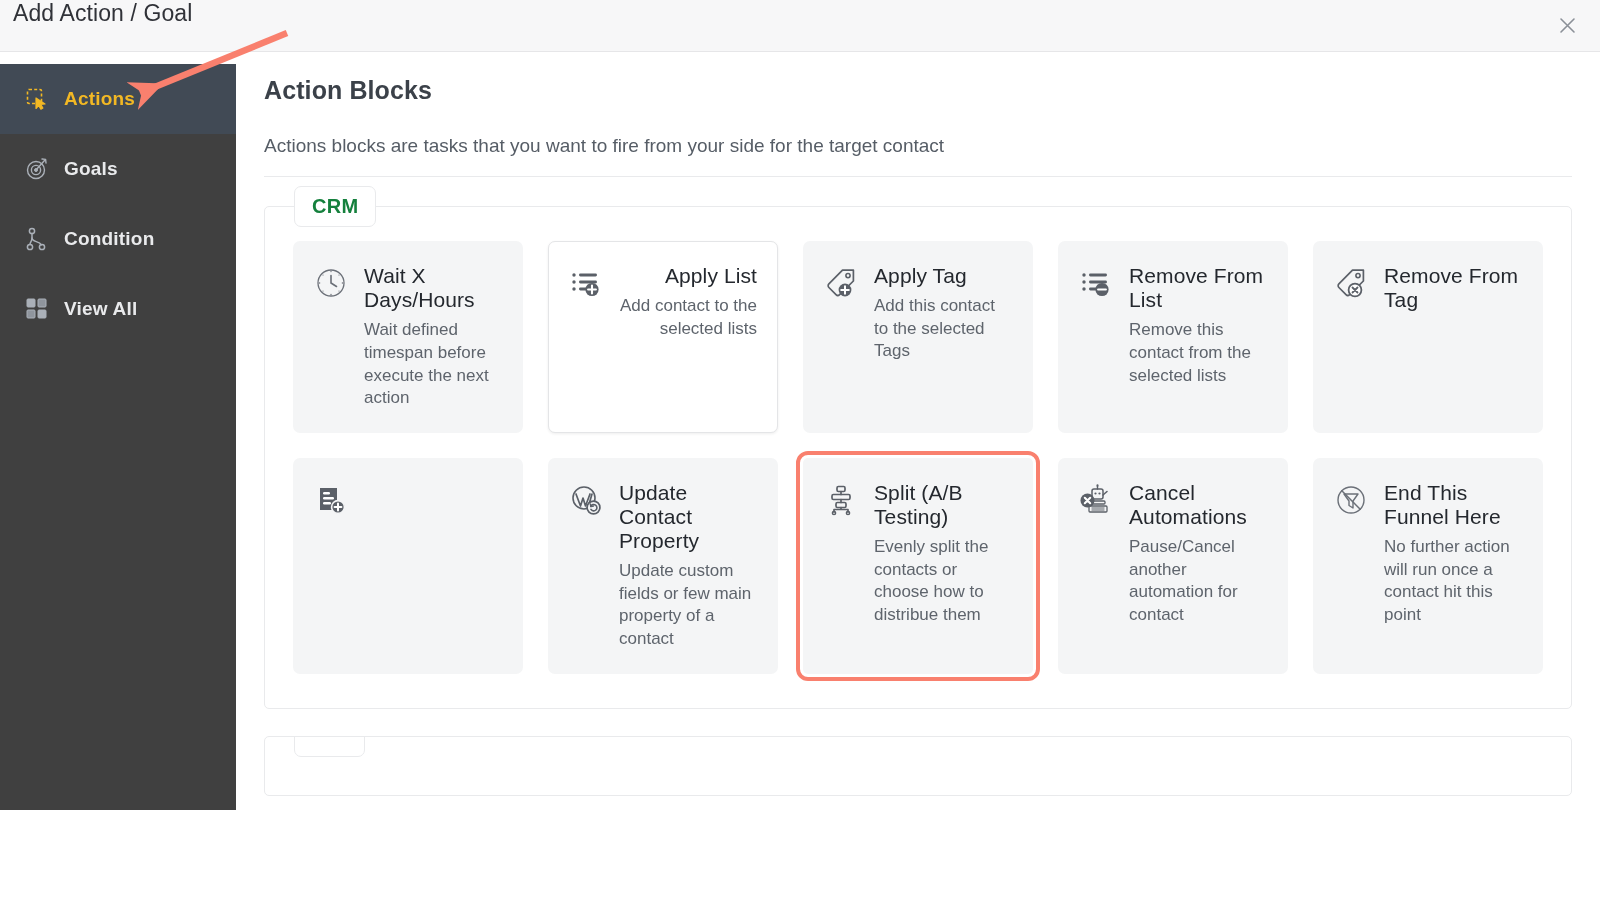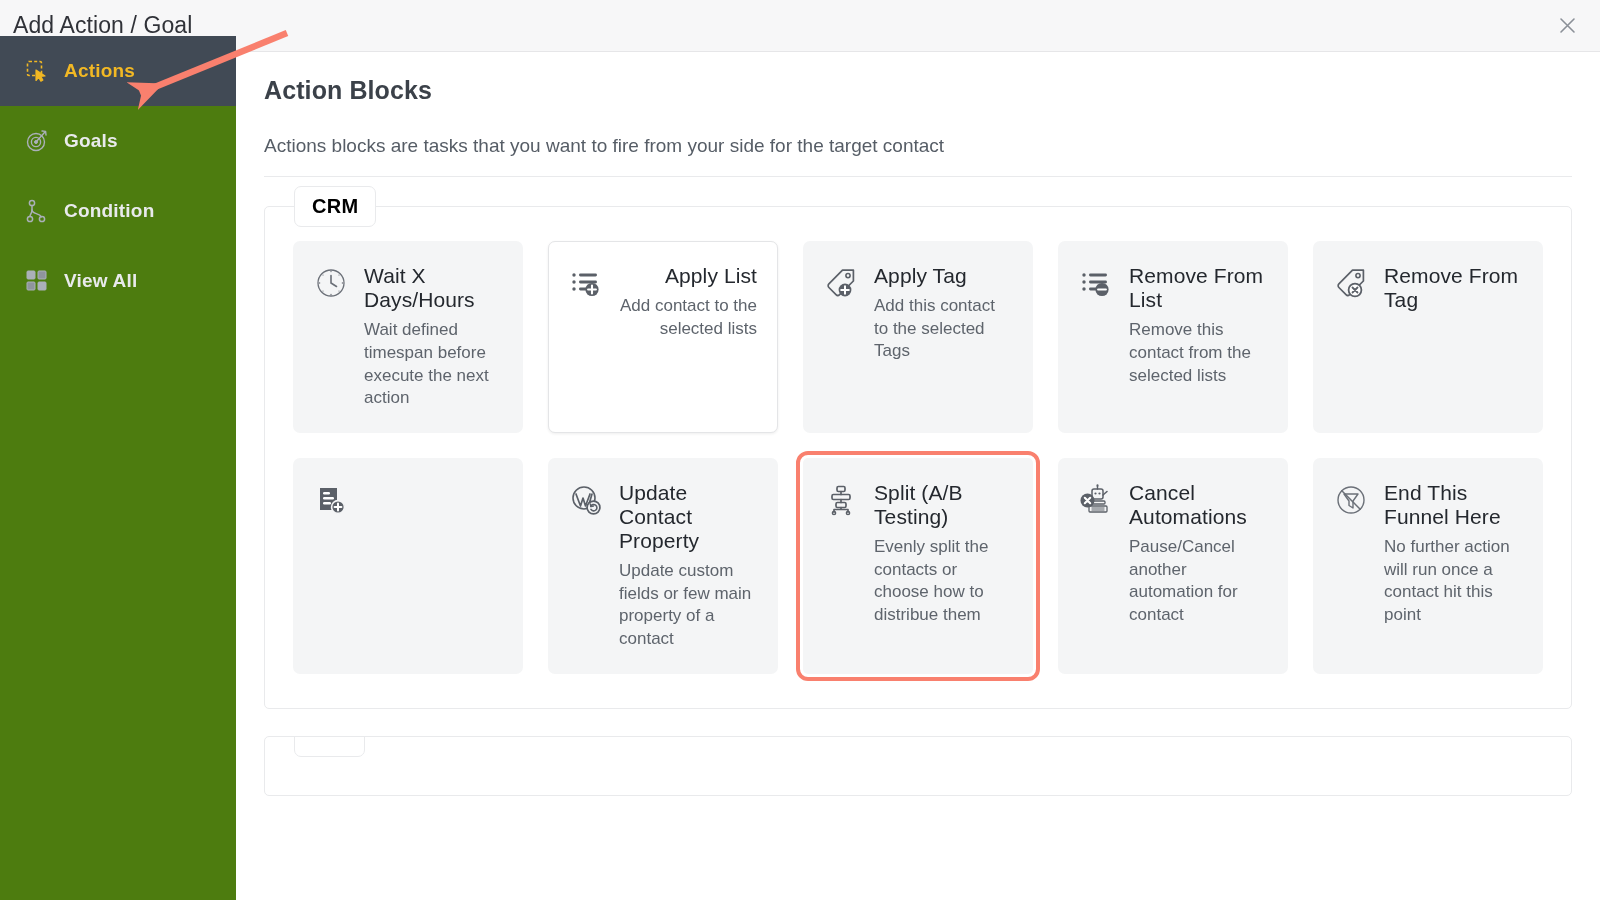--- a/index.html
+++ b/index.html
@@ -11,42 +11,42 @@
   }
 
   #app { position: relative; width: 1600px; height: 916px; }
 
   
   .modal-header {
     position: absolute; top: 0; left: 0;
     width: 1600px; height: 52px;
     background: #f7f7f8;
     border-bottom: 1px solid #e6e6e8;
-    display: flex; align-items: center;
+    display: flex; align-items: flex-start;
   }
   .modal-title {
     margin-left: 13px;
     font-size: 23px;
     color: #303238;
     letter-spacing: .1px;
   }
   .close-btn {
     position: absolute; right: 18px; top: 50%;
     transform: translateY(-50%);
     width: 30px; height: 30px;
     display: flex; align-items: center; justify-content: center;
     cursor: pointer;
   }
   .close-btn svg { display: block; }
 
   
   .sidebar {
-    position: absolute; top: 36px; left: 0;
-    width: 236px; height: 864px;
-    background: #4d7c0f;
+    position: absolute; top: 64px; left: 0;
+    width: 236px; height: 746px;
+    background: #404040;
   }
   .side-item {
     height: 70px;
     display: flex; align-items: center;
     padding-left: 24px;
     gap: 14px;
     cursor: pointer;
     color: #e9eaec;
     font-size: 19px;
     font-weight: bold;
@@ -101,21 +101,21 @@
   }
   .cat-badge {
     position: absolute;
     top: -21px; left: 29px;
     background: #ffffff;
     border: 1px solid #e9eaec;
     border-radius: 7px;
     padding: 8px 17px;
     font-size: 20px;
     font-weight: bold;
-    color: #000000;
+    color: #15803d;
     letter-spacing: .3px;
   }
 
   .card-grid {
     display: grid;
     grid-template-columns: repeat(5, 1fr);
     gap: 25px 25px;
   }
 
   .card {

